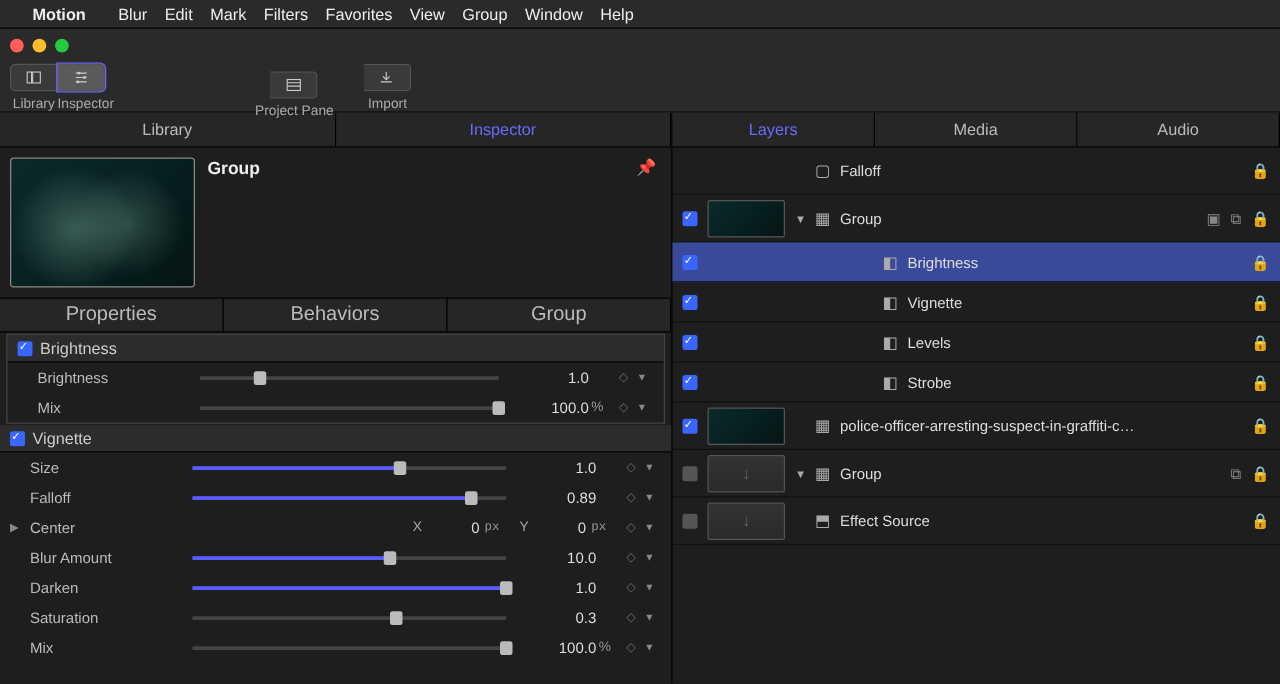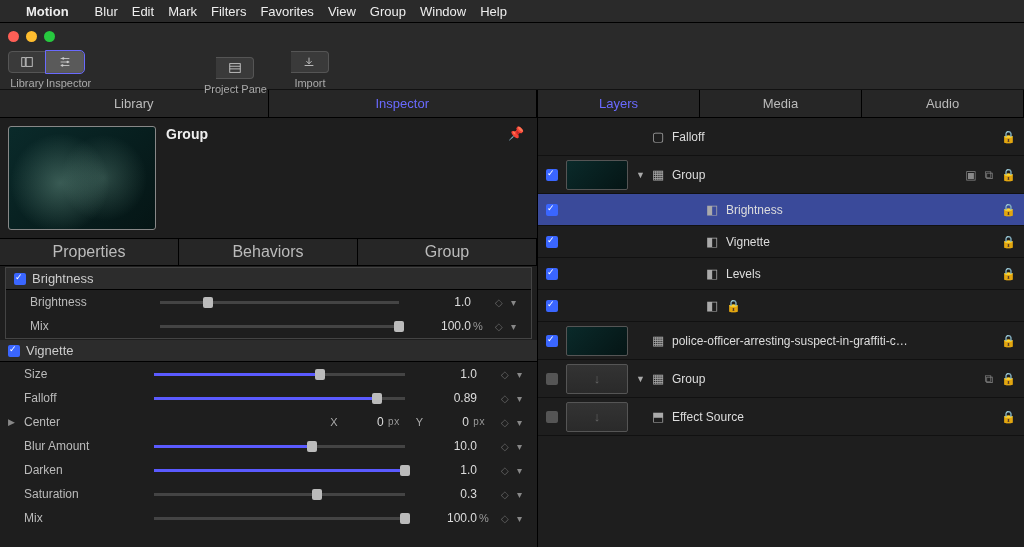--- a/index.html
+++ b/index.html
@@ -349,20 +349,21 @@
       <div class="right-icons">
           <span>🔒</span>
         </div>
     </div>
     <div class="layer-row filter">
       <div class="chk">
           <div class="cb"></div>
         </div>
       <div class="thumbcell"></div>
       <div class="typeicon">◧</div>
+      <div class="name">Strobe</div>
       <div class="right-icons">
           <span>🔒</span>
         </div>
     </div>
 
     <div class="layer-row tall">
       <div class="chk">
           <div class="cb"></div>
         </div>
       <div class="thumbcell">

